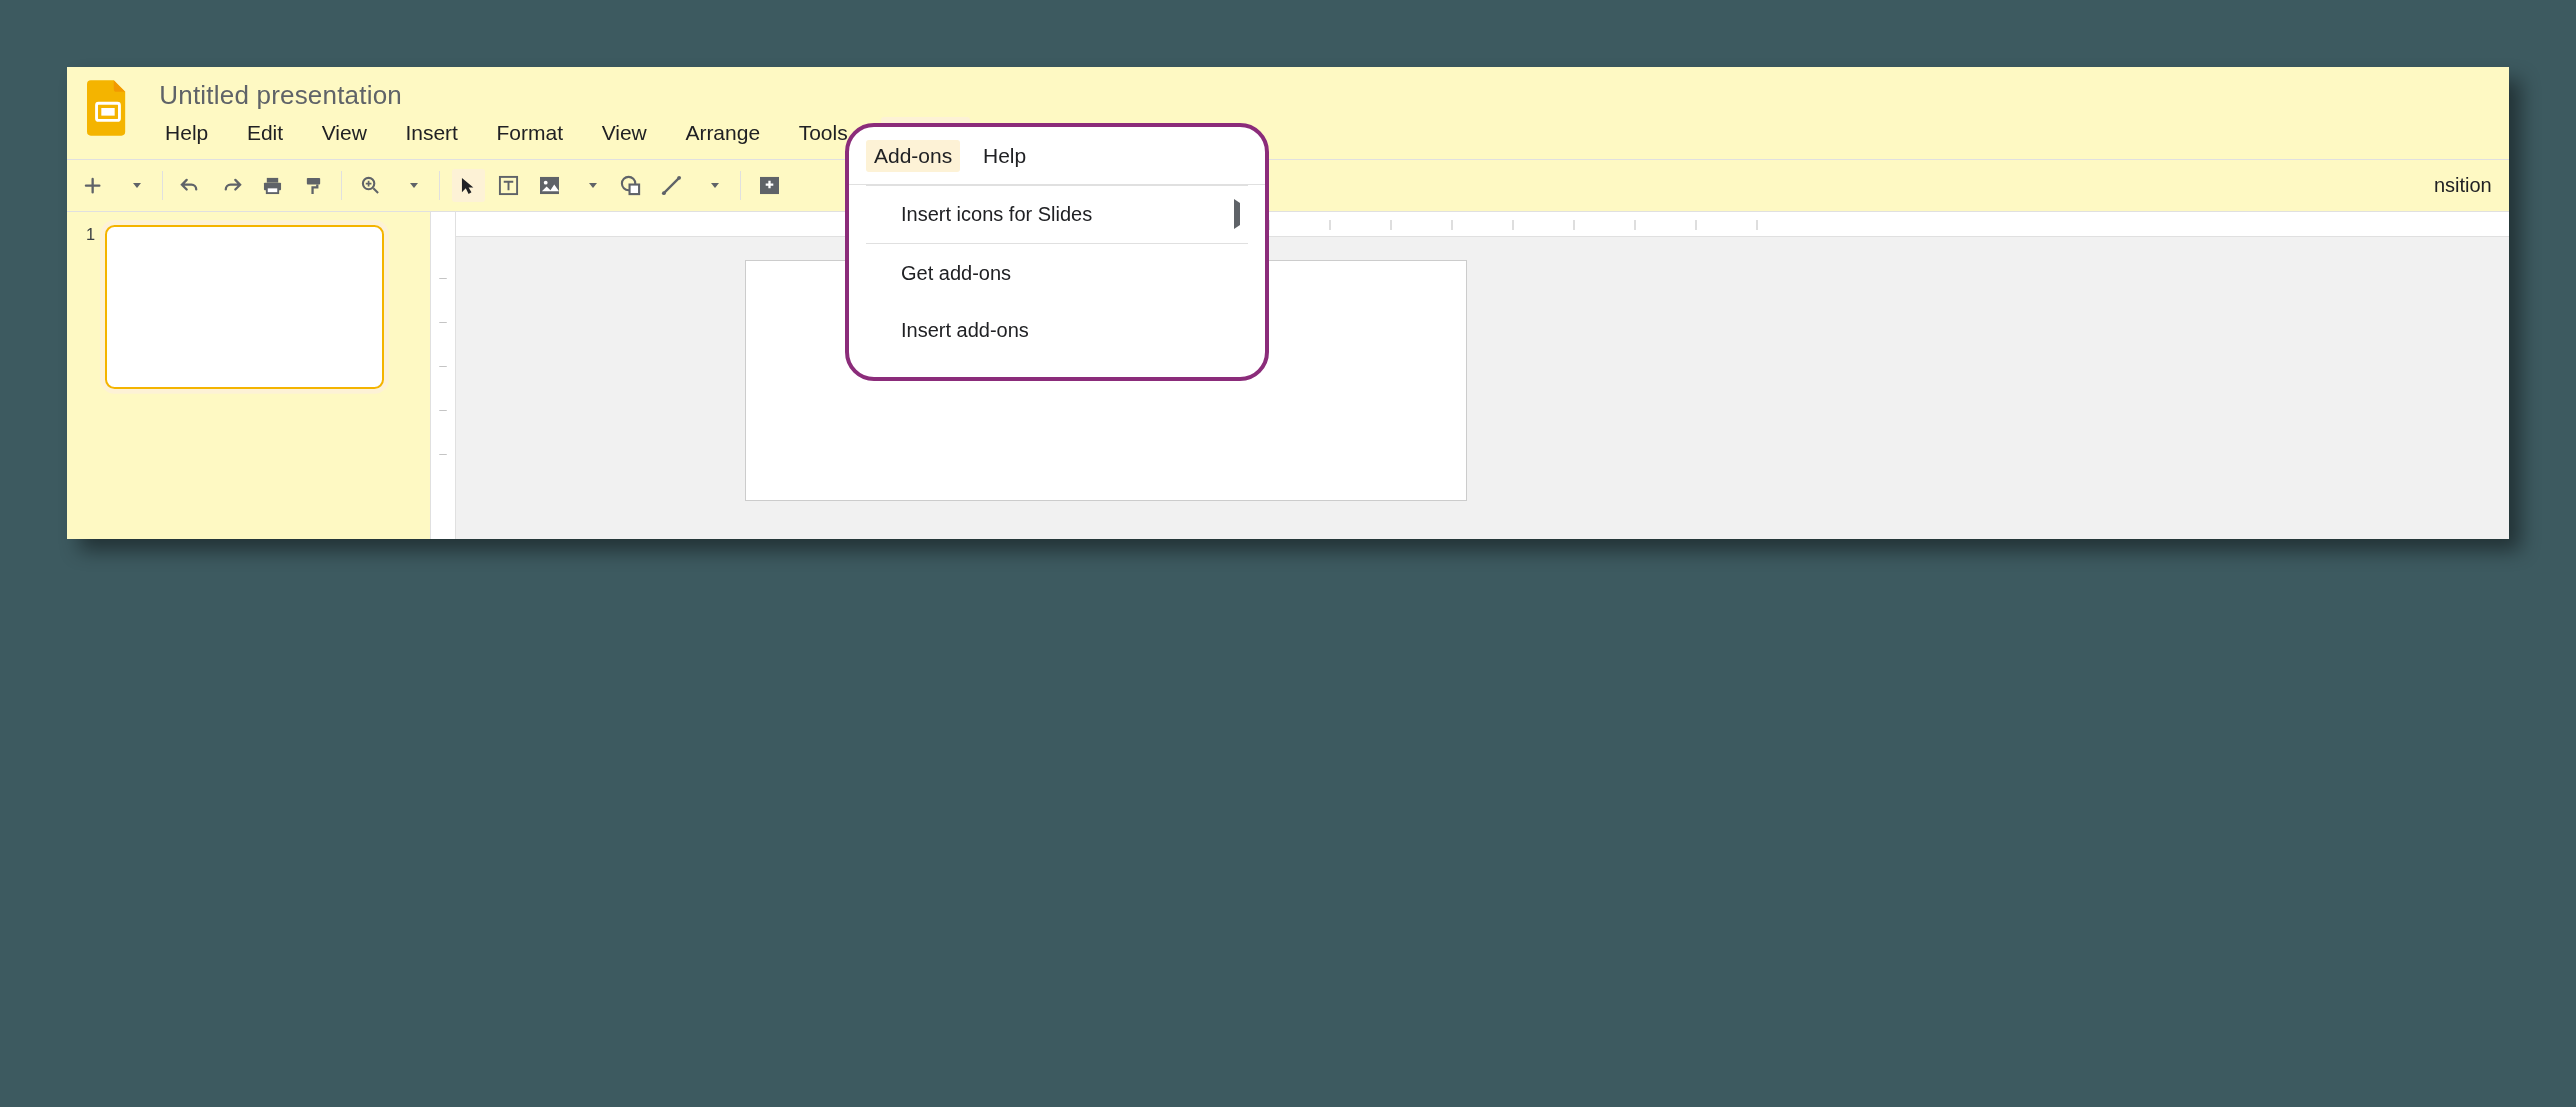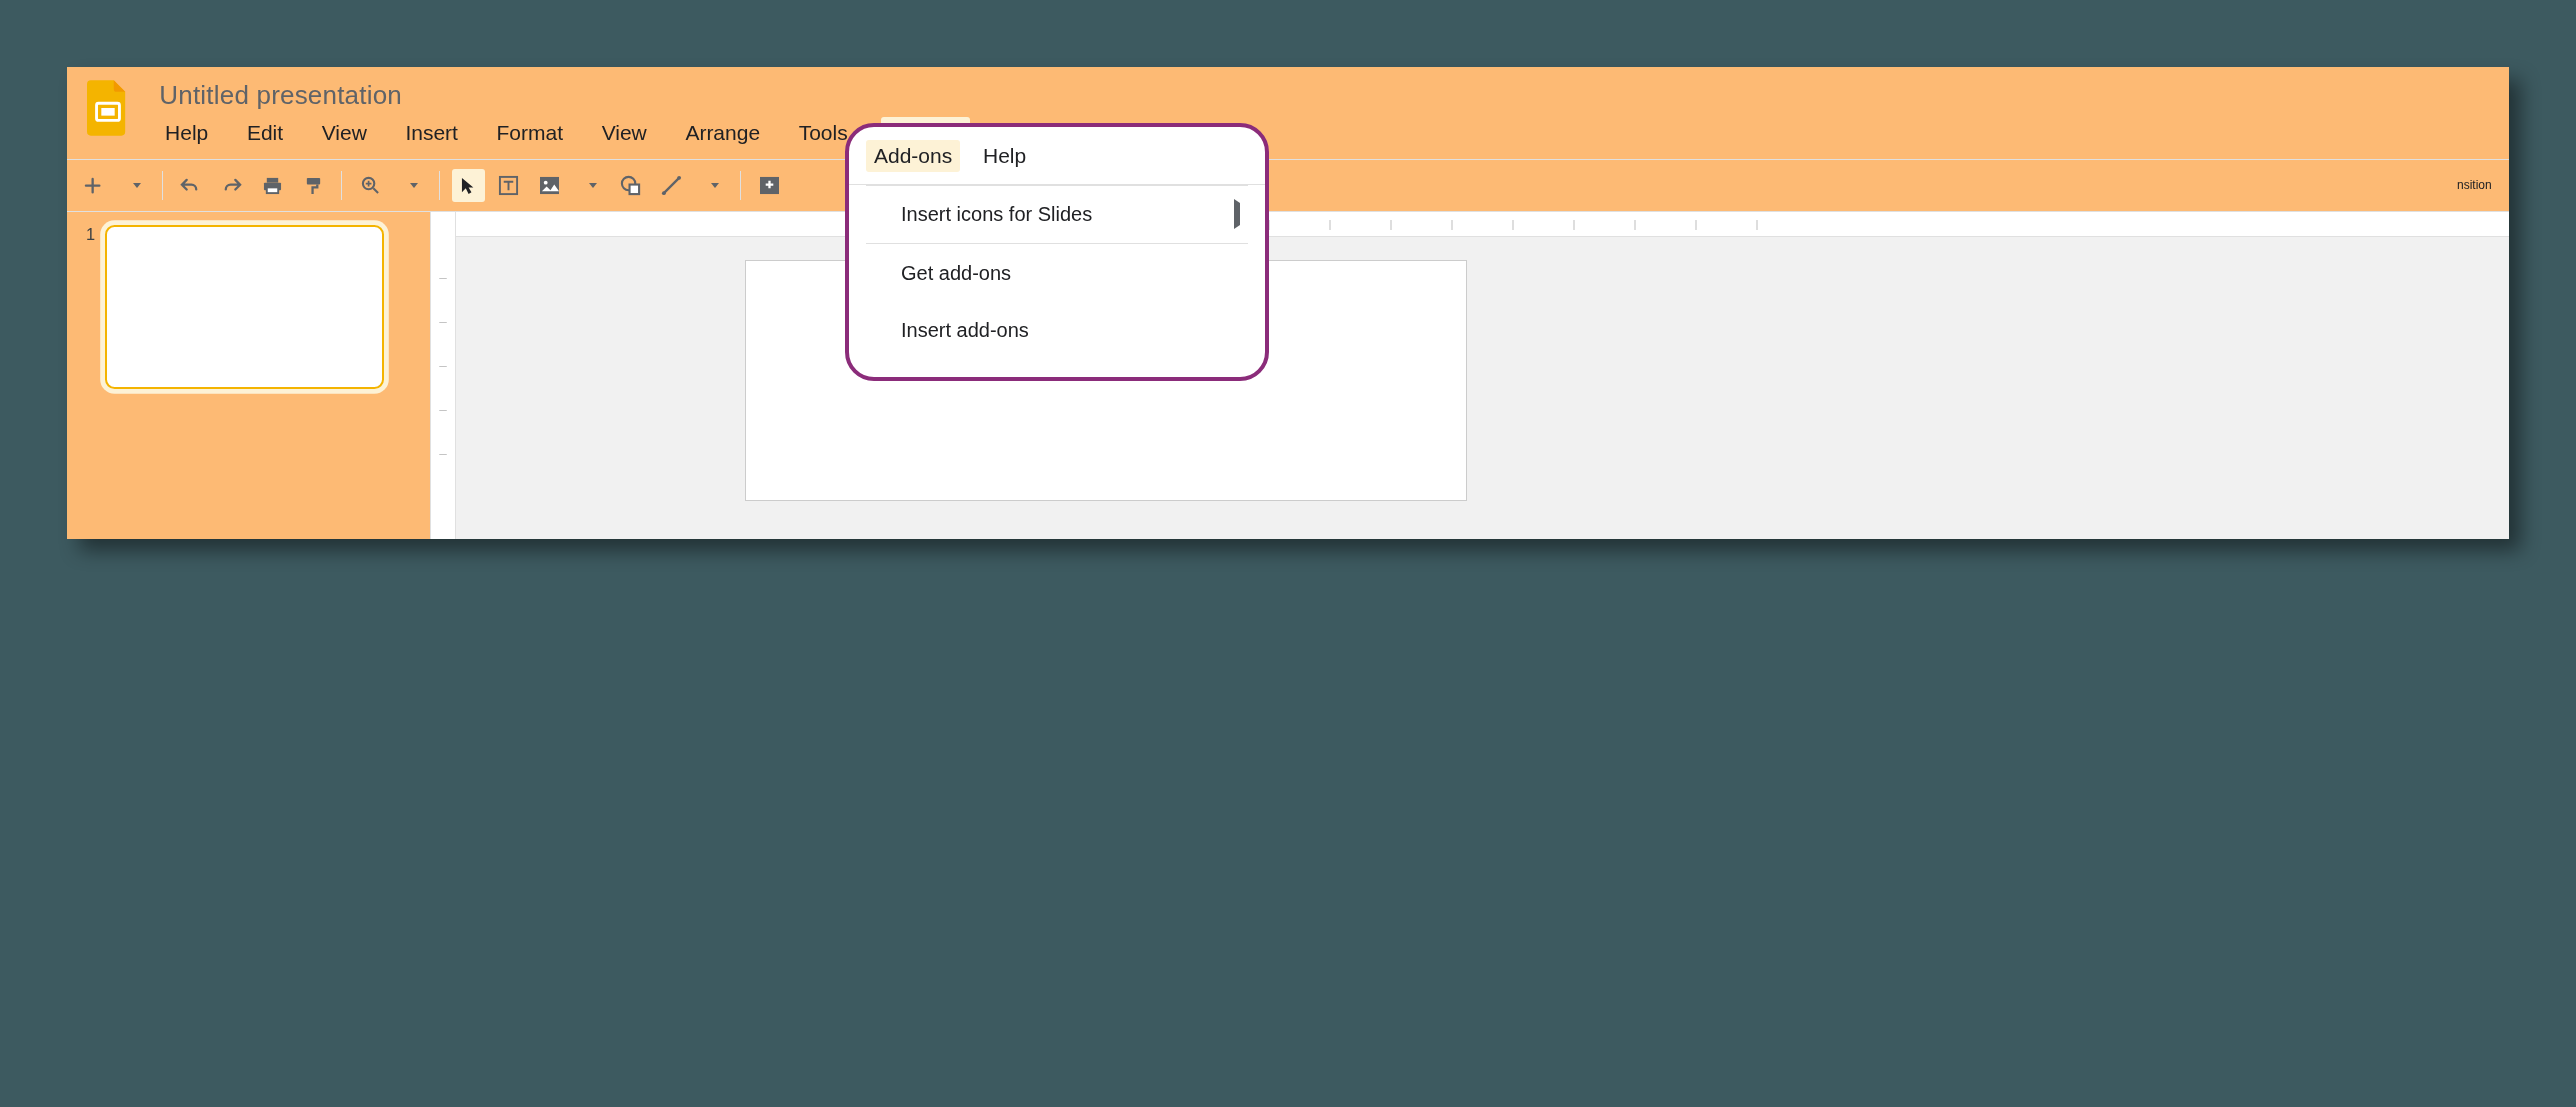--- a/index.html
+++ b/index.html
@@ -3,21 +3,21 @@
 <meta charset="utf-8">
 <style>
   * { box-sizing: border-box; }
   body {
     margin: 0;
     font-family: Arial, "Helvetica Neue", Helvetica, sans-serif;
     background: #3d5a60;
     padding: 67px;
   }
   .window {
-    background: #fdba74;
+    background: #fef9c3;
     width: 100%;
     box-shadow: 11.6px 11.6px 19px rgba(0,0,0,0.45);
     position: relative;
     overflow: hidden;
   }
   
   .header {
     display: flex;
     align-items: flex-start;
     padding: 11.6px 17.3px 0 17.3px;
@@ -70,21 +70,21 @@
     margin-left: 5.8px;
   }
   .tri-right-tiny {
     width: 0; height: 0;
     border-top: 4.8px solid transparent;
     border-bottom: 4.8px solid transparent;
     border-left: 6.7px solid #5f6368;
   }
   .toolbar-right {
     margin-left: auto;
-    font-size: 12px;
+    font-size: 20px;
     color: #202124;
     padding-right: 7.7px;
   }
   
   .workspace {
     display: flex;
     height: 327px;
     position: relative;
   }
   .thumbs {

